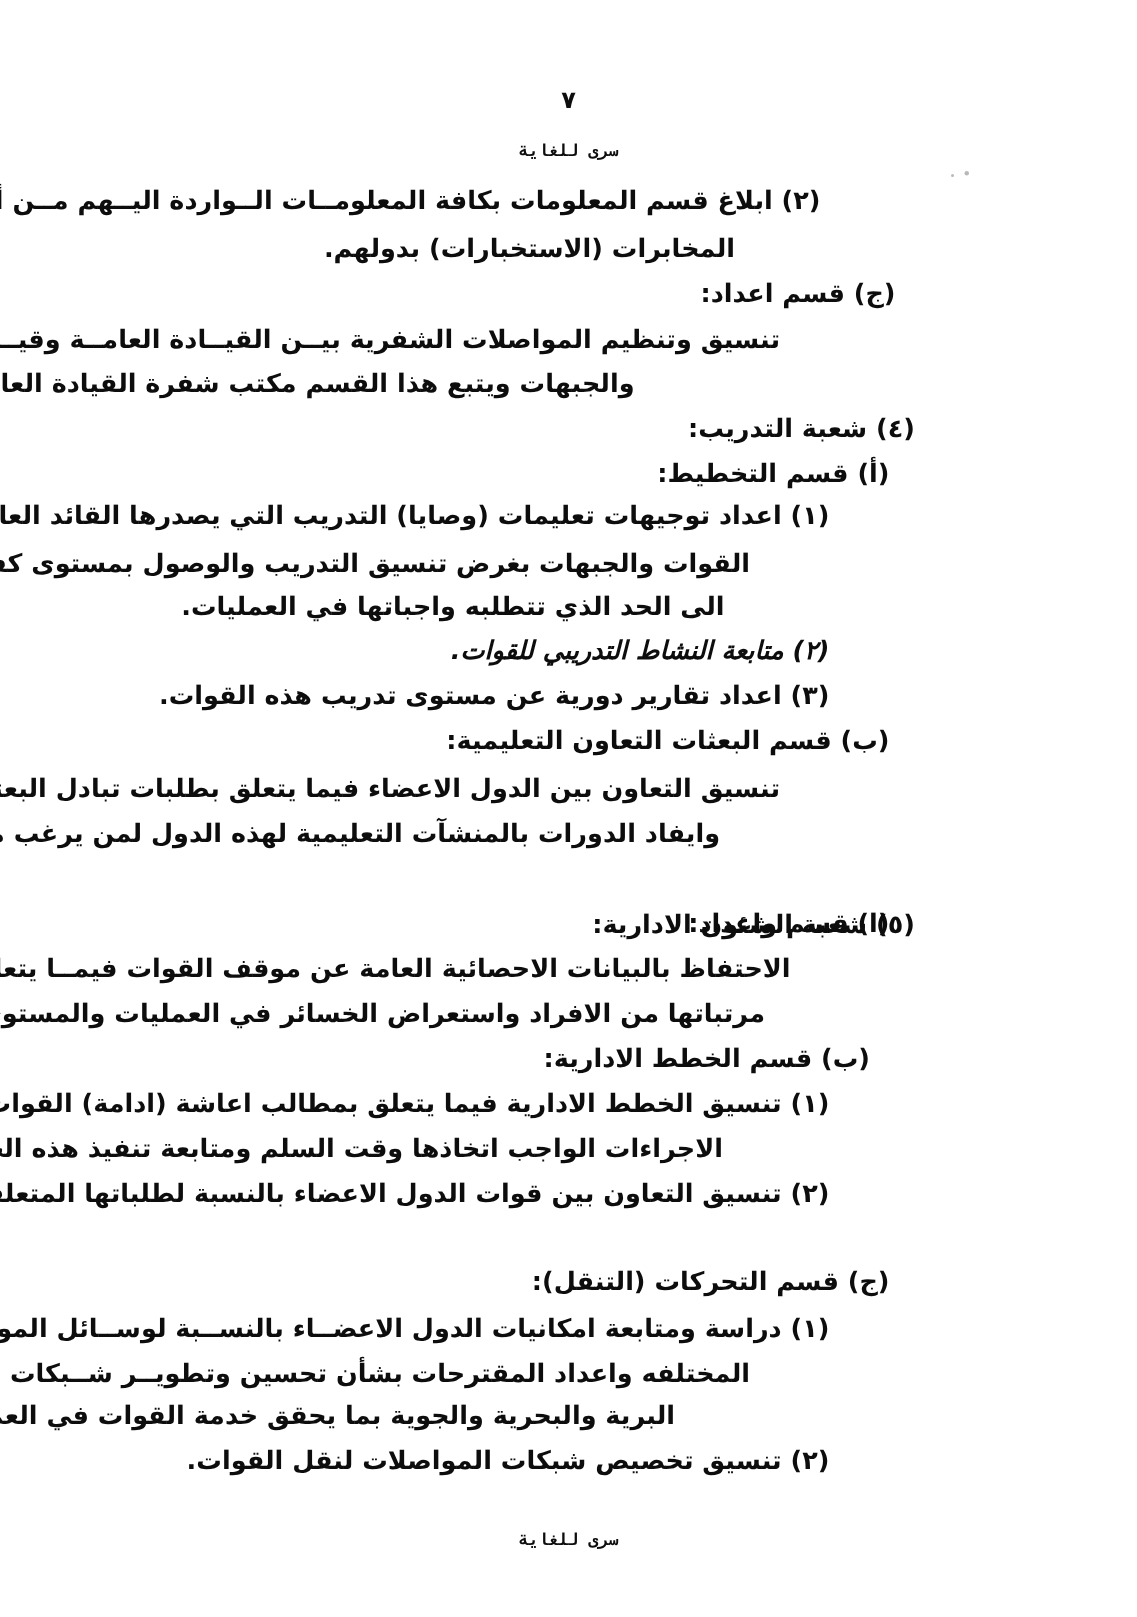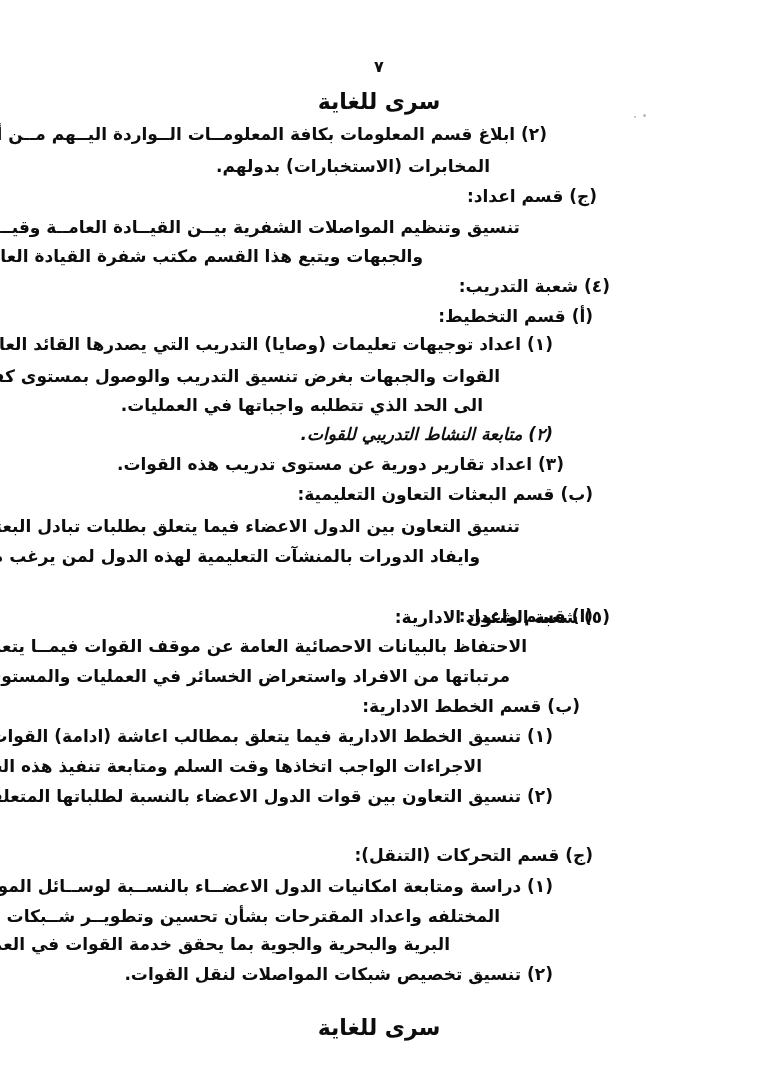--- a/index.html
+++ b/index.html
@@ -30,22 +30,23 @@
     left: 0;
     right: 0;
     text-align: center;
     white-space: nowrap;
   }
   .pagenum {
     font-size: 16px;
     line-height: 22px;
   }
   .classification {
-    font-size: 22px;
+    font-size: 11px;
     line-height: 24px;
+    font-family: Liberation Mono, monospace;
   }
   .speck {
     position: absolute;
     background: #b9b9b9;
     border-radius: 50%;
   }
 </style>
 </head>
 <body>
 
@@ -59,21 +60,21 @@
   <div class="ln" style="top:154px;right:268px;">المخابرات (الاستخبارات) بدولهم.</div>
   <div class="ln" style="top:184px;right:161px;">(ج) قسم اعداد:</div>
   <div class="ln" style="top:215px;right:238px;">تنسيق وتنظيم المواصلات الشفرية بيــن القيــادة العامــة وقيــادات القــوات</div>
   <div class="ln" style="top:244px;right:335px;">والجبهات ويتبع هذا القسم مكتب شفرة القيادة العامة.</div>
   <div class="ln" style="top:274px;right:148px;">(٤) شعبة التدريب:</div>
   <div class="ln" style="top:304px;right:165px;margin-left:16px;">(أ) قسم التخطيط:</div>
   <div class="ln" style="top:332px;right:205px;">(١) اعداد توجيهات تعليمات (وصايا) التدريب التي يصدرها القائد العام الى قــادة</div>
   <div class="ln" style="top:364px;right:258px;">القوات والجبهات بغرض تنسيق التدريب والوصول بمستوى كفاءة القــوات</div>
   <div class="ln" style="top:393px;right:275px;">الى الحد الذي تتطلبه واجباتها في العمليات.</div>
   <div class="ln" style="top:422px;right:205px;font-style:italic;">(٢) متابعة النشاط التدريبي للقوات.</div>
-  <div class="ln" style="top:452px;right:194px;">(٣) اعداد تقارير دورية عن مستوى تدريب هذه القوات.</div>
+  <div class="ln" style="top:452px;right:205px;">(٣) اعداد تقارير دورية عن مستوى تدريب هذه القوات.</div>
   <div class="ln" style="top:482px;right:165px;">(ب) قسم البعثات التعاون التعليمية:</div>
   <div class="ln" style="top:514px;right:238px;">تنسيق التعاون بين الدول الاعضاء فيما يتعلق بطلبات تبادل البعثات التعليميــة</div>
   <div class="ln" style="top:544px;right:278px;">وايفاد الدورات بالمنشآت التعليمية لهذه الدول لمن يرغب منها في ذلك.</div>
   <div class="ln" style="top:574px;right:148px;margin-top:31px;">(٥) شعبة الشئون الادارية:</div>
   <div class="ln" style="top:604px;right:165px;">(ا) قسم واعداد:</div>
   <div class="ln" style="top:634px;right:231px;">الاحتفاظ بالبيانات الاحصائية العامة عن موقف القوات فيمــا يتعلــق باســتكمال</div>
   <div class="ln" style="top:664px;right:248px;">مرتباتها من الافراد واستعراض الخسائر في العمليات والمستوى الصحي للقوات.</div>
   <div class="ln" style="top:694px;right:178px;">(ب) قسم الخطط الادارية:</div>
   <div class="ln" style="top:724px;right:205px;">(١) تنسيق الخطط الادارية فيما يتعلق بمطالب اعاشة (ادامة) القوات وتحديــد</div>
   <div class="ln" style="top:754px;right:276px;">الاجراءات الواجب اتخاذها وقت السلم ومتابعة تنفيذ هذه الخطط.</div>

